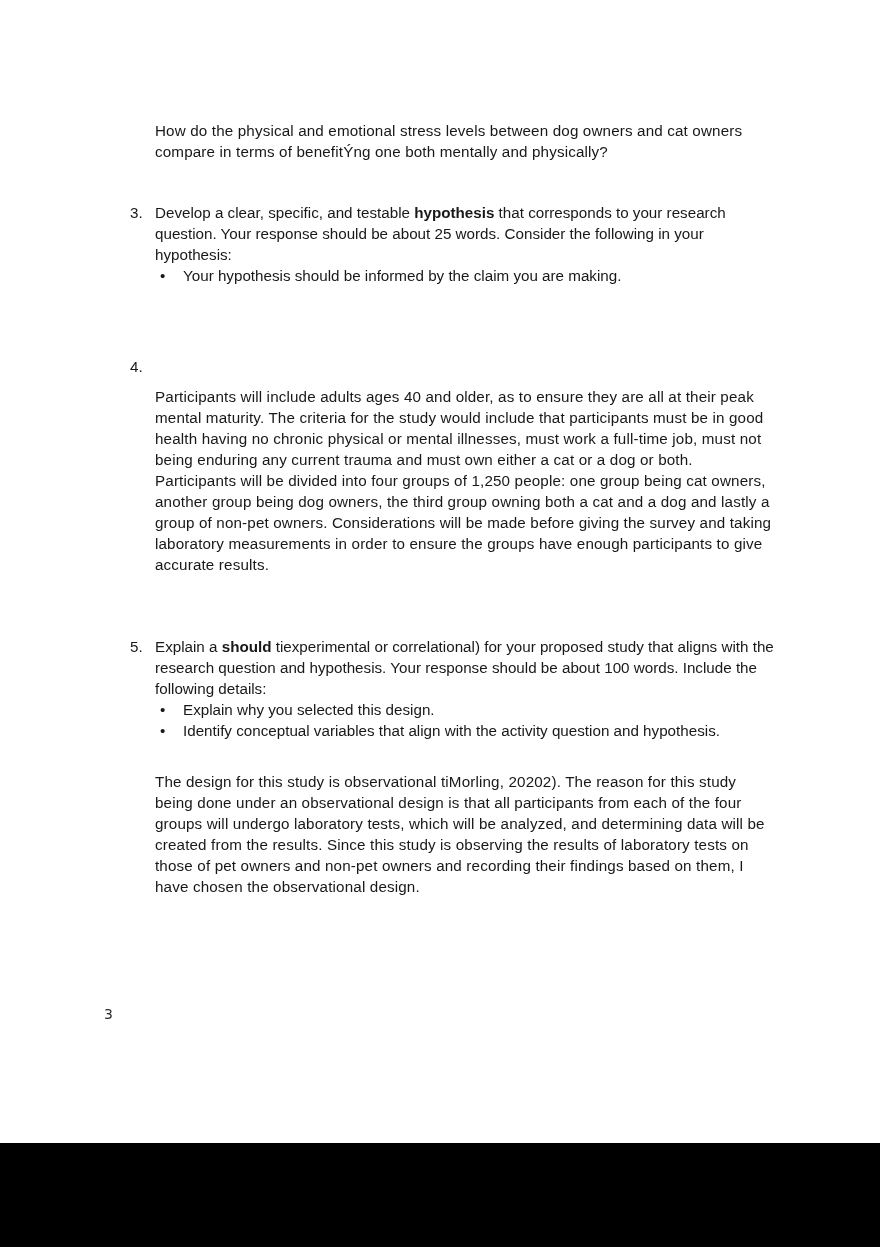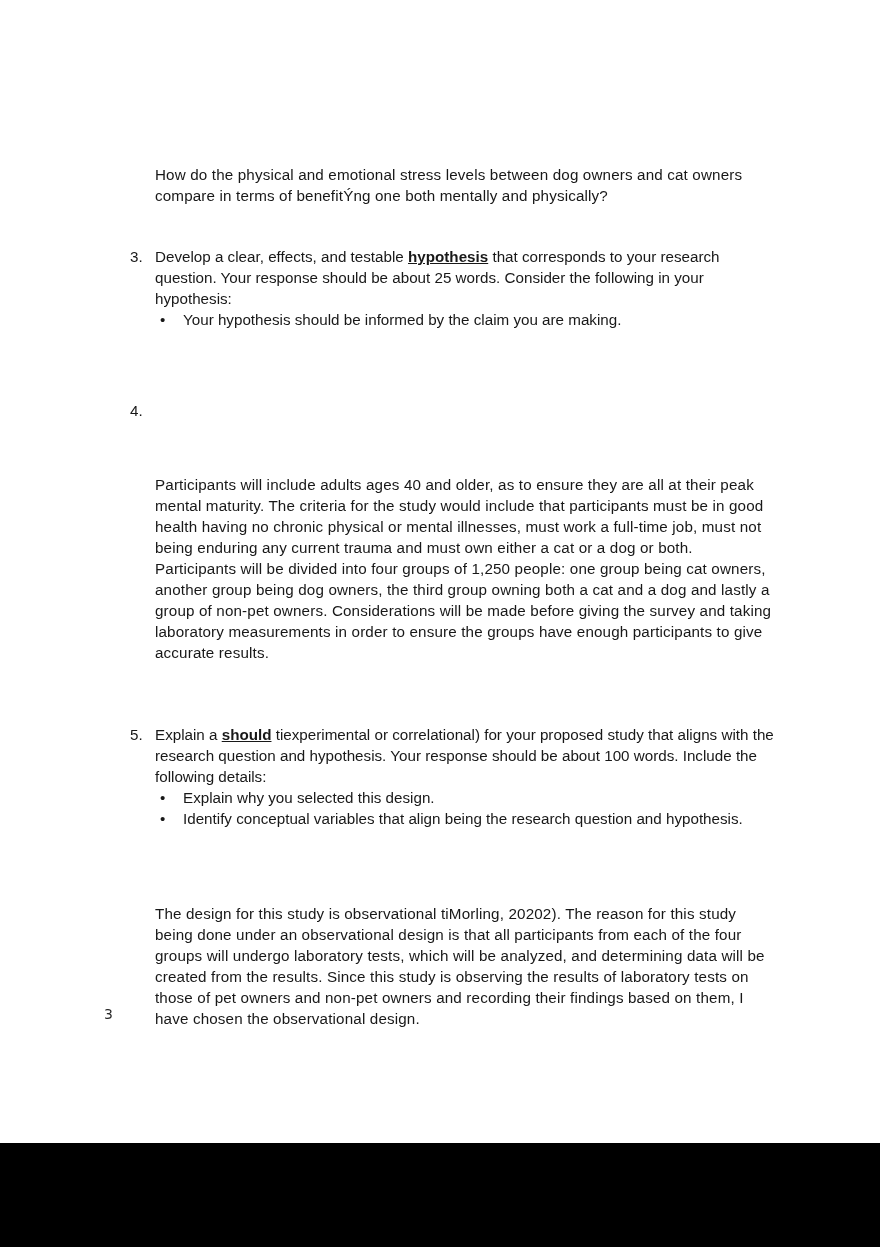--- a/index.html
+++ b/index.html
@@ -51,21 +51,20 @@
     font-size: 15.2px;
     line-height: 21px;
     color: #181818;
     text-align: left;
     letter-spacing: 0.01em;
   }
 
   
   .para.indent {
     margin-left: 25px;
-    margin-top: 44px;
   }
 
   
   .list-item {
     position: relative;
     padding-left: 25px;
     margin: 0;
   }
   .list-item .num {
     position: absolute;
@@ -97,21 +96,21 @@
     color: #181818;
   }
   .bullets li .dot {
     position: absolute;
     left: 30px;
     top: 0;
     font-size: 15.2px;
     line-height: 21px;
   }
 
-  b, strong { font-weight: bold; text-decoration: underline; }
+  b, strong { font-weight: bold; }
 
   
   .gap-sm { height: 21px; }
   .gap-md { height: 30px; }
   .gap-lg { height: 40px; }
 
   
   .page-number {
     position: absolute;
     left: 104px;
@@ -128,21 +127,21 @@
 <div class="page">
 
   <div class="body-col">
 
     <p class="para indent">How do the physical and emotional stress levels between dog owners and cat owners compare in terms of benefitÝng one both mentally and physically?</p>
 
     <div class="gap-lg"></div>
 
     <div class="list-item">
       <span class="num">3.</span>
-      <span class="item-text"><span>Develop a clear, effects, and testable </span><b>hypothesis</b><span> that corresponds to your research question. Your response should be about 25 words. Consider the following in your hypothesis:</span></span>
+      <span class="item-text"><span>Develop a clear, specific, and testable </span><b>hypothesis</b><span> that corresponds to your research question. Your response should be about 25 words. Consider the following in your hypothesis:</span></span>
     </div>
 
     <ul class="bullets">
       <li><span class="dot">•</span><span>Your hypothesis should be informed by the claim you are making.</span></li>
     </ul>
 
     <div class="gap-md"></div>
 
 
     <div class="gap-lg"></div>
@@ -158,21 +157,21 @@
     <div class="gap-lg"></div>
     <div class="gap-sm"></div>
 
     <div class="list-item">
       <span class="num">5.</span>
       <span class="item-text"><span>Explain a </span><b>should</b><span> tiexperimental or correlational) for your proposed study that aligns with the research question and hypothesis. Your response should be about 100 words. Include the following details:</span></span>
     </div>
 
     <ul class="bullets">
       <li><span class="dot">•</span><span>Explain why you selected this design.</span></li>
-      <li><span class="dot">•</span><span>Identify conceptual variables that align being the research question and hypothesis.</span></li>
+      <li><span class="dot">•</span><span>Identify conceptual variables that align with the activity question and hypothesis.</span></li>
     </ul>
 
     <div class="gap-md"></div>
 
     <p class="para indent">The design for this study is observational tiMorling, 20202). The reason for this study being done under an observational design is that all participants from each of the four groups will undergo laboratory tests, which will be analyzed, and determining data will be created from the results. Since this study is observing the results of laboratory tests on those of pet owners and non-pet owners and recording their findings based on them, I have chosen the observational design.</p>
 
   </div>
 
   <div class="page-number">3</div>
 

